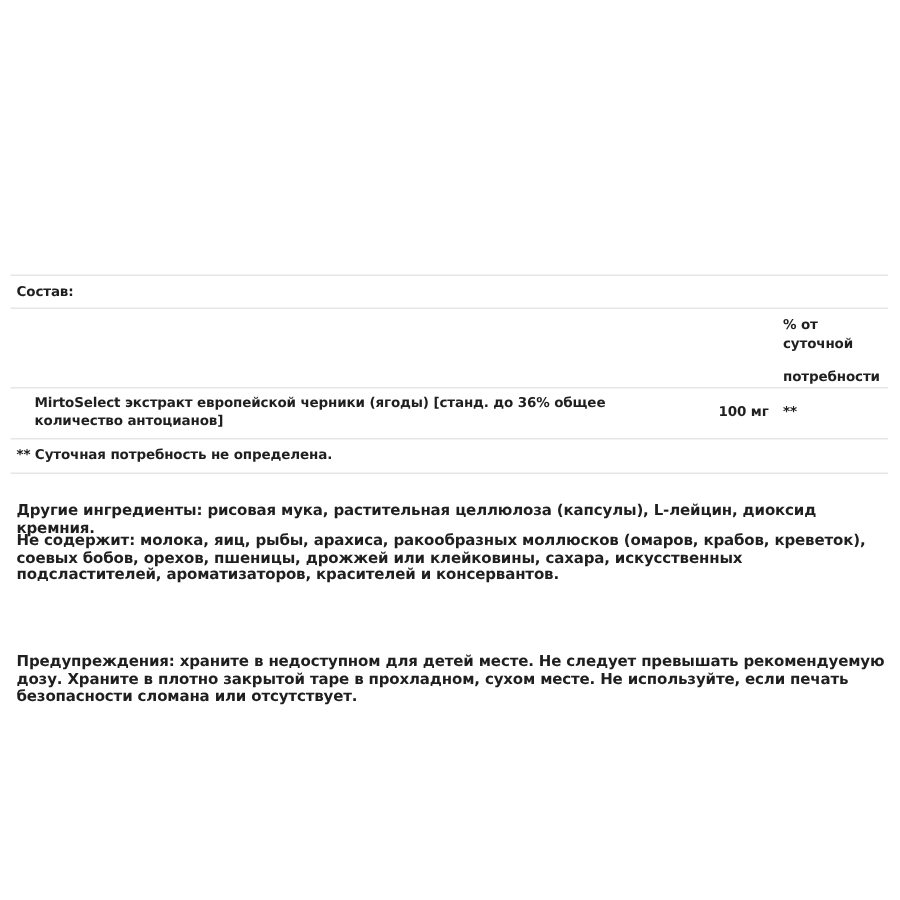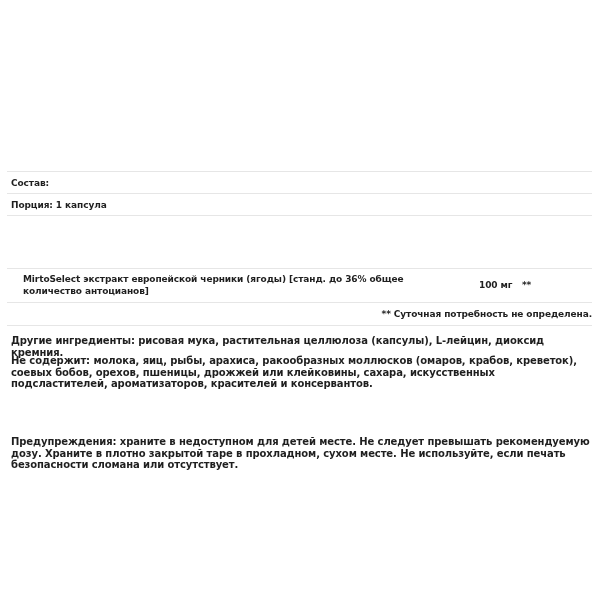--- a/index.html
+++ b/index.html
@@ -3,48 +3,50 @@
 <meta charset="utf-8">
 <style>
   html, body { margin: 0; padding: 0; background: #ffffff; }
   body { width: 600px; height: 600px; position: relative; overflow: hidden;
          font-family: "DejaVu Sans", sans-serif; color: #1f1f1f; }
   .sheet { position: absolute; left: 7px; top: 171px; width: 585px; }
   .row { border-top: 1px solid #e6e6e6; box-sizing: border-box;
          font-size: 9px; font-weight: bold; letter-spacing: -0.1px; }
   .row.last { border-bottom: 1px solid #e6e6e6; }
   .cell-label { padding-left: 4px; }
-  .r-title { height: 22px; line-height: 22px; }
+  .r-title { height: 22px; line-height: 22px; margin-top: 12px; }
   .r-serving { height: 22px; line-height: 22px; }
   .r-head { height: 53px; position: relative; }
   .r-head .h1 { position: absolute; left: 470px; top: 10px; width: 44px; line-height: 22px; }
   .r-head .h2 { position: absolute; left: 515px; top: 5px; width: 70px; line-height: 13px; }
   .r-head .h2 .l3 { display: block; margin-top: 9px; }
   .r-ing { height: 34px; position: relative; }
   .r-ing .name { position: absolute; left: 4px; top: 4px; width: 420px; line-height: 12px; margin-left: 12px; }
   .r-ing .amt { position: absolute; left: 472px; top: 11px; }
   .r-ing .dv { position: absolute; left: 515px; top: 11px; }
-  .r-note { height: 24px; line-height: 23px; text-align: right; }
+  .r-note { height: 24px; line-height: 23px; }
   .para { position: absolute; left: 11px; width: 580px; font-size: 10px; font-weight: bold;
           line-height: 11.5px; color: #1f1f1f; letter-spacing: -0.1px; }
   .p-other { top: 335px; }
   .p-free { top: 355px; }
   .p-warn { top: 404px; margin-top: 32px; }
 </style>
 </head>
 <body>
 
 <div class="sheet">
   <div class="row r-title">
     <span class="cell-label">Состав:</span>
   </div>
-  <div class="row r-serving">
-    <span class="cell-label">Порция: 1 капсула</span>
-  </div>
   <div class="row r-head">
+    <div class="h2">
+      <span>% от</span><br>
+      <span>суточной</span>
+      <span class="l3">потребности</span>
+    </div>
   </div>
   <div class="row r-ing">
     <div class="name">MirtoSelect экстракт европейской черники (ягоды) [станд. до 36% общее количество антоцианов]</div>
     <div class="amt">100 мг</div>
     <div class="dv">**</div>
   </div>
   <div class="row r-note last">
     <span class="cell-label">** Суточная потребность не определена.</span>
   </div>
 </div>

